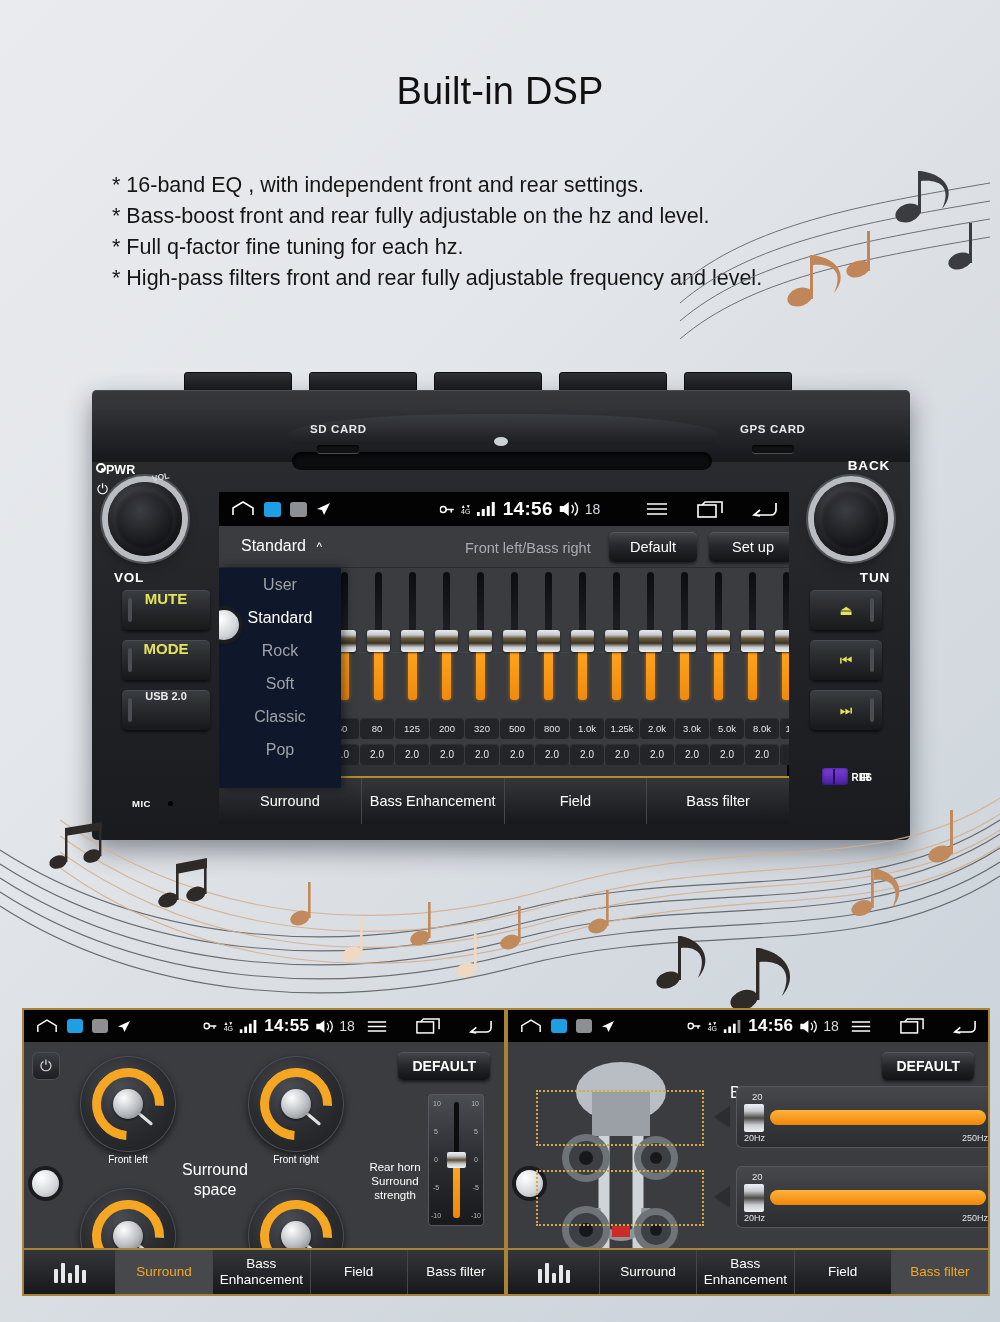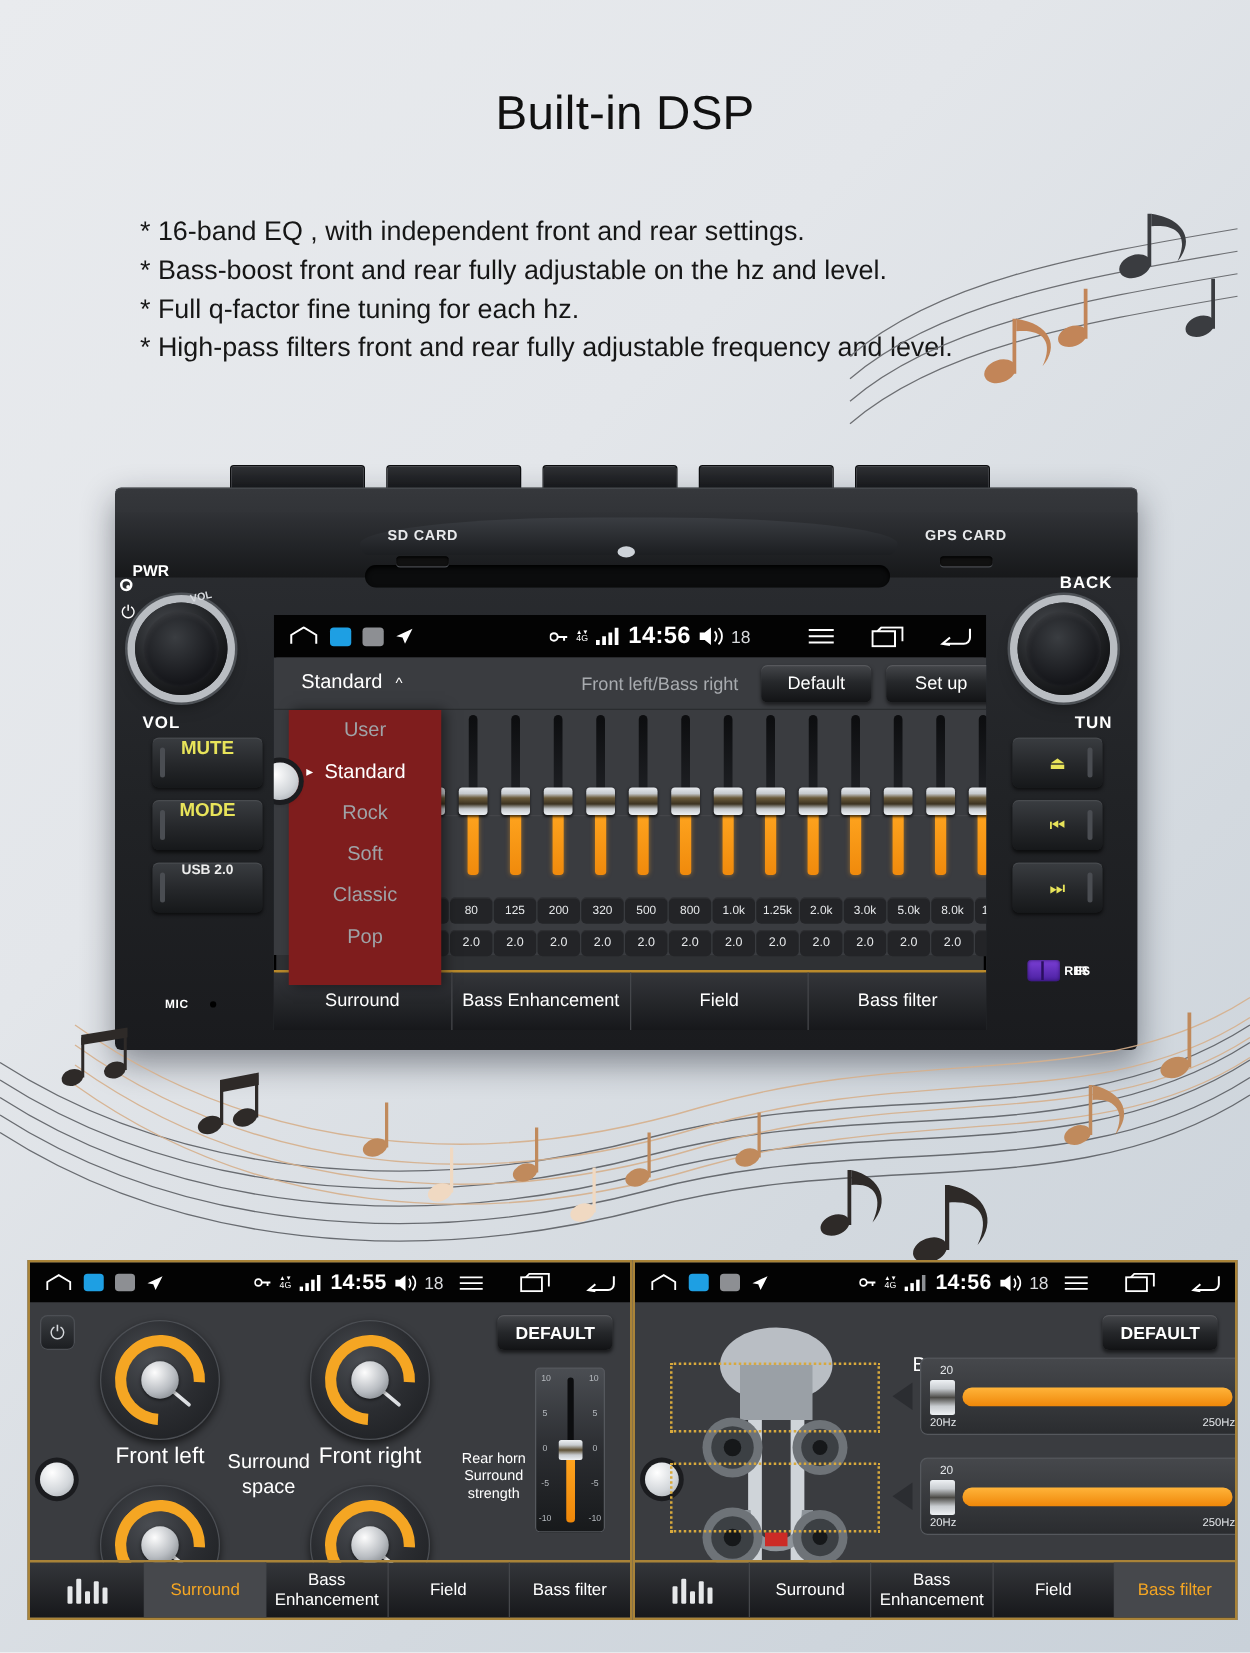--- a/index.html
+++ b/index.html
@@ -56,21 +56,21 @@
   }
   .disc-slot{
     position:absolute; top:62px; left:200px; width:420px; height:18px;
     background:#0b0c0d; border-radius:9px; box-shadow:inset 0 2px 4px #000;
   }
   .lbl-sdcard{ position:absolute; top:33px; left:218px; font-size:11.5px; font-weight:bold; color:#e8eaec; letter-spacing:.6px;}
   .lbl-gpscard{ position:absolute; top:33px; left:648px; font-size:11.5px; font-weight:bold; color:#e8eaec; letter-spacing:.6px;}
   .card-slit{ position:absolute; width:42px; height:8px; background:#111; border-radius:3px; box-shadow:inset 0 1px 2px #000, 0 1px 0 #4a4d52;}
 
   
-  .lbl-pwr{ position:absolute; top:60px; left:14px; font-size:12.5px; font-weight:bold; color:#fff;}
+  .lbl-pwr{ position:absolute; top:73px; left:14px; font-size:12.5px; font-weight:bold; color:#fff;}
   .pwr-ring{ position:absolute; top:73px; left:4px; width:10px;height:10px;border:2px solid #fff;border-radius:50%;}
   .pwr-ring:after{content:"";position:absolute;left:2.5px;top:2.5px;width:3px;height:3px;background:#fff;border-radius:50%;}
   .pwr-glyph{position:absolute;top:92px;left:5px;font-size:14px;color:#fff;line-height:1;}
   .knob{
     position:absolute; border-radius:50%;
     background:radial-gradient(circle at 38% 32%, #4b4e53 0%, #26282b 45%, #131416 75%, #0a0b0c 100%);
     box-shadow:0 0 0 6px #b9bdc2, 0 0 0 8px #4e5257, 0 6px 14px rgba(0,0,0,.6);
   }
   .knob:after{
     content:""; position:absolute; inset:7px; border-radius:50%;
@@ -173,22 +173,22 @@
     border-top:2px solid #b98a2c; display:flex;
   }
   .tabbar .tab{
     flex:1; display:flex; align-items:center; justify-content:center; text-align:center;
     font-size:14.5px; color:#fff; line-height:16px;
     border-right:1px solid #45474b;
   }
   .tabbar .tab:last-child{border-right:none;}
 
   .dropdown{
-    position:absolute; left:12px; top:76px; width:122px; height:220px;
-    background:#7f1d1d; z-index:9; box-shadow:3px 0 10px rgba(0,0,0,.5);
+    position:absolute; left:0; top:76px; width:122px; height:220px;
+    background:#0f172a; z-index:9; box-shadow:3px 0 10px rgba(0,0,0,.5);
   }
   .dd-item{
     height:33px; display:flex; align-items:center; justify-content:center;
     font-size:16px; color:#9fa3a7; position:relative;
   }
   .dd-item.active{color:#fff;}
   .dd-item.active:before{content:"\25B8"; position:absolute; left:14px; font-size:11px; color:#fff;}
   .dd-knob{
     position:absolute; left:-10px; top:118px; width:30px; height:30px; border-radius:50%;
     background:radial-gradient(circle at 38% 32%,#fff,#d0d4d8 60%,#9aa0a6 100%);
@@ -224,21 +224,21 @@
   .dial .hub{
     position:absolute; left:33px; top:33px; width:30px; height:30px; border-radius:50%;
     background:radial-gradient(circle at 36% 30%,#fdfdfd,#b9bdc2 55%,#6f7479 100%);
     box-shadow:0 1px 3px rgba(0,0,0,.65);
   }
   .dial .needle{
     position:absolute; left:47px; top:46px; width:33px; height:3px;
     background:linear-gradient(90deg,#fff,#d6d9dd); transform-origin:0 50%;
     transform:rotate(40deg); border-radius:2px;
   }
-  .dial-label{position:absolute; font-size:18px; color:#fff; text-align:center; width:110px;}
+  .dial-label{position:absolute; font-size:10px; color:#fff; text-align:center; width:110px;}
   .surround-text{position:absolute; font-size:16px; color:#fff; line-height:20px; text-align:center;}
   .rearhorn-text{position:absolute; font-size:11.5px; color:#fff; line-height:14px; text-align:center;}
   .btn-default-sm{
     position:absolute; height:28px; padding:0 14px; border-radius:5px;
     background:linear-gradient(180deg,#45474b,#25272a 50%,#121315);
     color:#fff; font-size:14px; font-weight:bold; display:flex; align-items:center; justify-content:center;
     box-shadow:0 2px 3px rgba(0,0,0,.55), inset 0 1px 0 rgba(255,255,255,.10);
   }
   .vslider{
     position:absolute; width:56px; height:132px; border-radius:4px;

